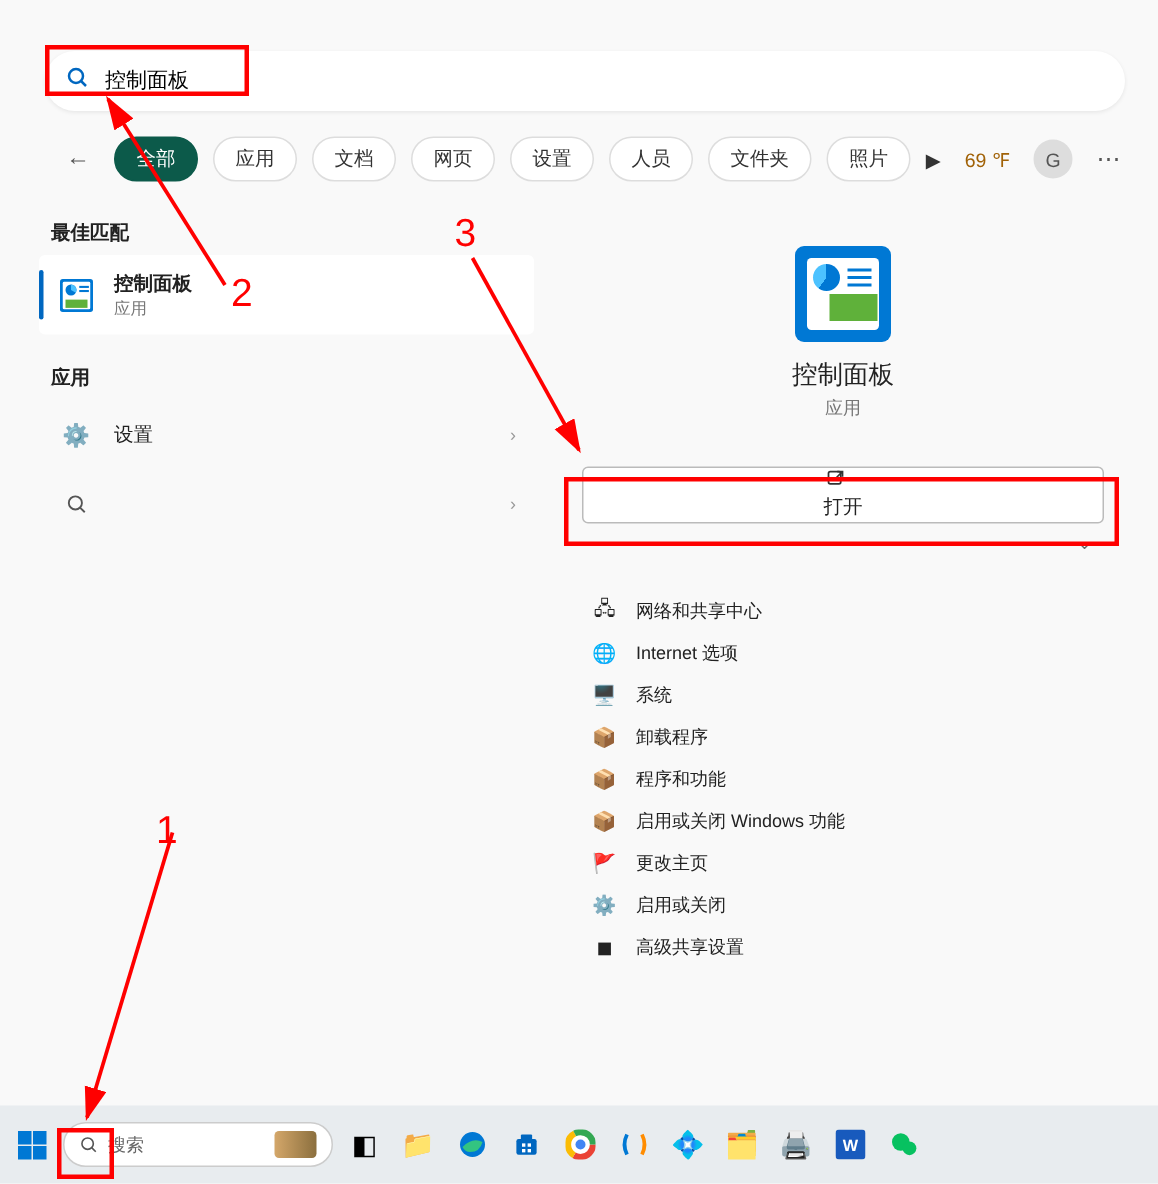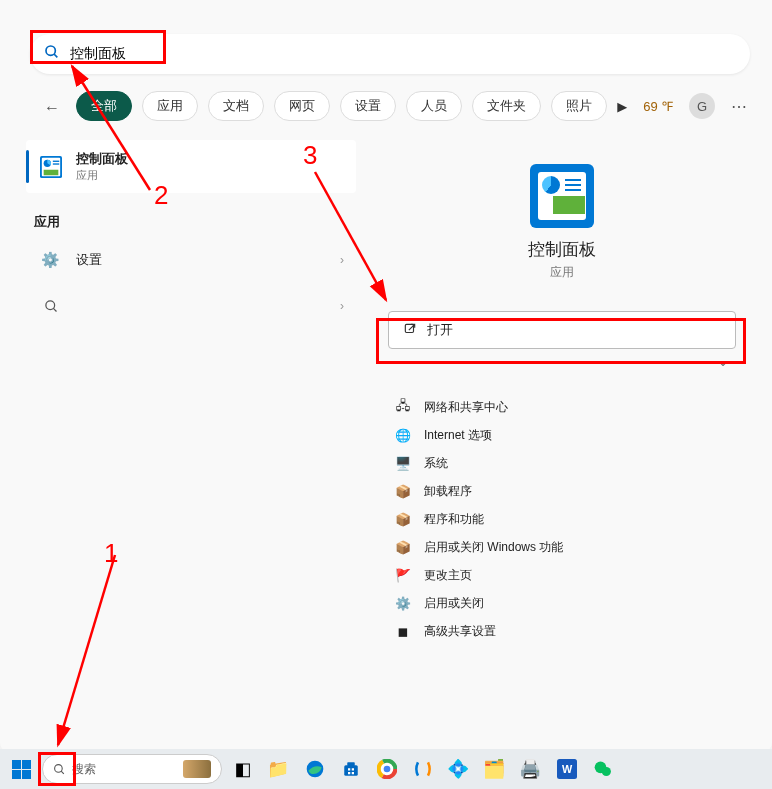--- a/index.html
+++ b/index.html
@@ -32,30 +32,30 @@
 .result-item .chev { margin-left: auto; color: #999; font-size: 12px; }
 
 .right-col { position: absolute; top: 140px; left: 378px; width: 368px; }
 .preview-icon { width: 64px; height: 64px; margin: 24px auto 10px; background: #0078d4; border-radius: 6px; display: flex; align-items: center; justify-content: center; }
 .preview-icon-inner { width: 48px; height: 48px; background: #fff; border-radius: 3px; position: relative; overflow: hidden; }
 .preview-icon-inner::before { content: ""; position: absolute; left: 4px; top: 4px; width: 18px; height: 18px; border-radius: 50%; background: conic-gradient(#0078d4 0 60%, #4cc2ff 60% 100%); }
 .preview-icon-inner::after { content: ""; position: absolute; right: 5px; top: 7px; width: 16px; height: 2px; background: #0078d4; box-shadow: 0 5px 0 #0078d4, 0 10px 0 #0078d4, -4px 25px 0 8px #5fb13a; }
 .preview-title { text-align: center; font-size: 17px; color: #222; margin-top: 8px; }
 .preview-sub { text-align: center; font-size: 12px; color: #777; margin-top: 3px; }
 
-.open-btn { margin: 30px 10px 0; height: 38px; border: 1px solid #bbb; border-radius: 4px; display: flex; align-items: center; padding: 0 14px; cursor: pointer; background: #fff; font-size: 13px; color: #222; }
+.open-btn { margin: 30px 10px 0; height: 38px; border: 1px solid #bbb; border-radius: 4px; display: flex; align-items: center; padding: 0 14px; cursor: pointer; background: #fff; font-size: 13px; color: #222; flex-direction: column; }
 .open-btn .oicon { margin-right: 10px; font-size: 14px; }
 .expand-chev { text-align: right; padding: 6px 18px 0 0; color: #666; font-size: 12px; cursor: pointer; }
 
 .recent-section { margin: 24px 10px 0; }
 .recent-header { font-size: 13px; color: #222; margin-bottom: 10px; padding-left: 6px; }
 .recent-item { display: flex; align-items: center; padding: 5px 6px; cursor: pointer; border-radius: 3px; font-size: 12px; color: #222; }
 .recent-item .ri-icon { width: 18px; height: 18px; margin-right: 12px; display: flex; align-items: center; justify-content: center; font-size: 13px; }
 
-.taskbar { position: absolute; bottom: 0; left: 0; width: 772px; height: 40px; background: #e8ecef; display: flex; align-items: center; padding: 0 6px; gap: 6px; }
+.taskbar { position: absolute; bottom: 0; left: 0; width: 772px; height: 52px; background: #e8ecef; display: flex; align-items: center; padding: 0 6px; gap: 6px; }
 .start-btn { width: 30px; height: 30px; display: flex; align-items: center; justify-content: center; cursor: pointer; }
 .win-logo { display: grid; grid-template-columns: 9px 9px; grid-template-rows: 9px 9px; gap: 1px; }
 .win-logo span { background: #0078d4; }
 .tb-search { width: 180px; height: 30px; background: #fff; border-radius: 15px; display: flex; align-items: center; padding: 0 10px; font-size: 12px; color: #666; gap: 6px; border: 1px solid #ccc; }
 .tb-search .simg { width: 28px; height: 18px; background: linear-gradient(90deg,#d4a76a,#8b6f3e); border-radius: 3px; margin-left: auto; }
 .tb-icon { width: 30px; height: 30px; display: flex; align-items: center; justify-content: center; cursor: pointer; border-radius: 3px; font-size: 18px; }
 
 
 .anno-box { position: absolute; border: 3px solid #ff0000; pointer-events: none; }
 .anno-num { position: absolute; color: #ff0000; font-size: 26px; font-weight: 400; pointer-events: none; font-family: Arial; }
@@ -91,20 +91,21 @@
       <span class="weather">
           <span>69</span>
           <span>℉</span>
         </span>
       <span class="avatar">G</span>
       <span class="more">⋯</span>
     </div>
   </div>
 
   <div class="left-col">
+    <div class="section-header">最佳匹配</div>
     <div class="result-item selected">
       <div class="ricon">
         <svg width="22" height="22" viewBox="0 0 24 24">
             <rect width="24" height="24" rx="2" fill="#0078d4"></rect>
             <rect x="2" y="2" width="20" height="20" rx="1" fill="#fff"></rect>
             <circle cx="8" cy="8" r="4" fill="#0078d4"></circle>
             <path d="M8 8 L8 4 A4 4 0 0 1 11.5 10 Z" fill="#4cc2ff"></path>
             <rect x="14" y="5" width="7" height="1.5" fill="#0078d4"></rect>
             <rect x="14" y="8" width="7" height="1.5" fill="#0078d4"></rect>
             <rect x="4" y="15" width="16" height="6" fill="#5fb13a"></rect>

